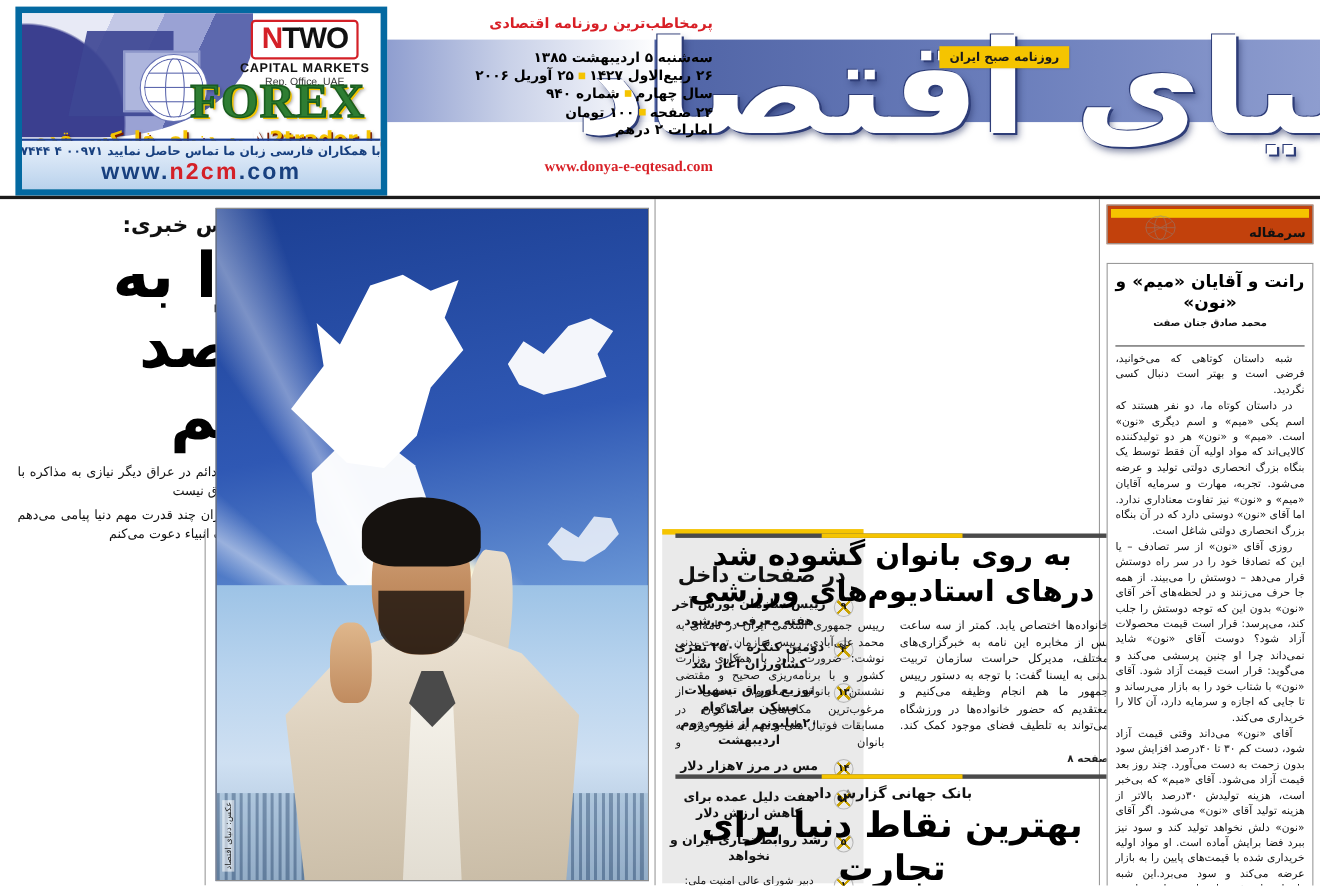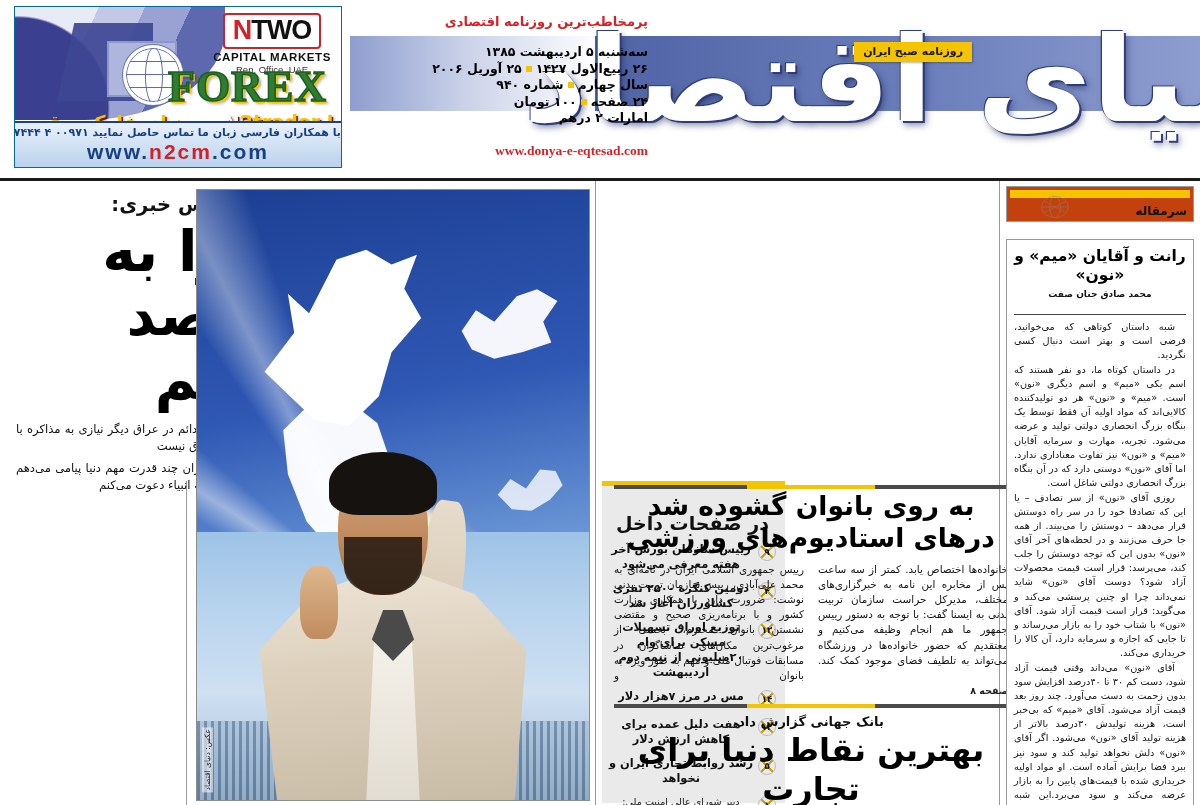--- a/index.html
+++ b/index.html
@@ -121,21 +121,21 @@
     white-space: nowrap;
   }
 
   
   .ad {
     position: absolute;
     left: 14px;
     top: 6px;
     width: 326px;
     height: 160px;
-    border: 1px solid #0369a1;
+    border: 6px solid #0369a1;
     background: #ffffff;
     overflow: hidden;
     direction: ltr;
   }
   .ad-swoosh {
     position: absolute;
     left: -20px; top: -12px;
     width: 230px; height: 125px;
     background:
       radial-gradient(circle at 10% 90%, #3b3f8f 0 38%, rgba(59,63,143,0) 39%),

